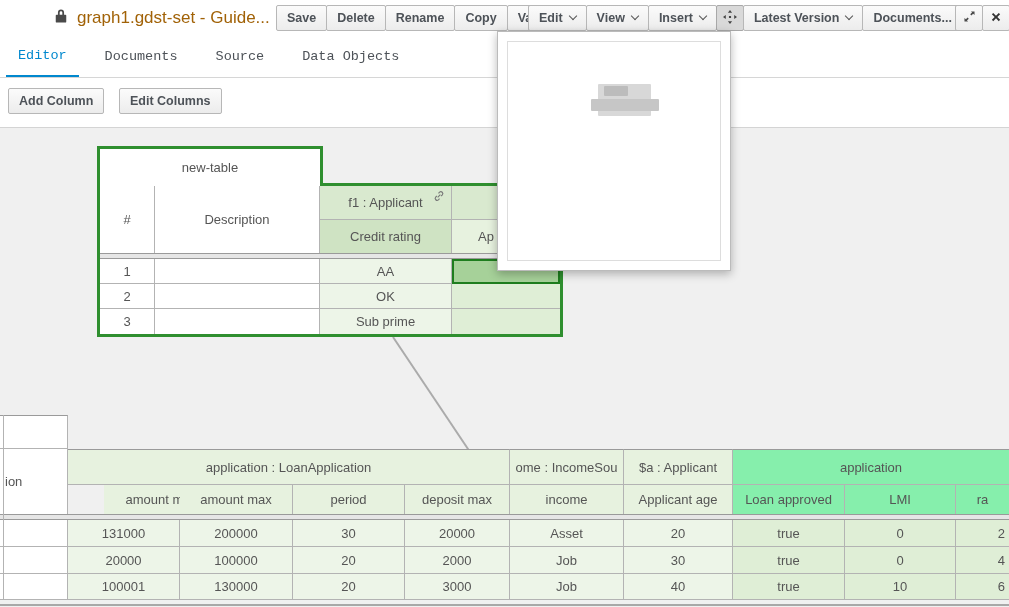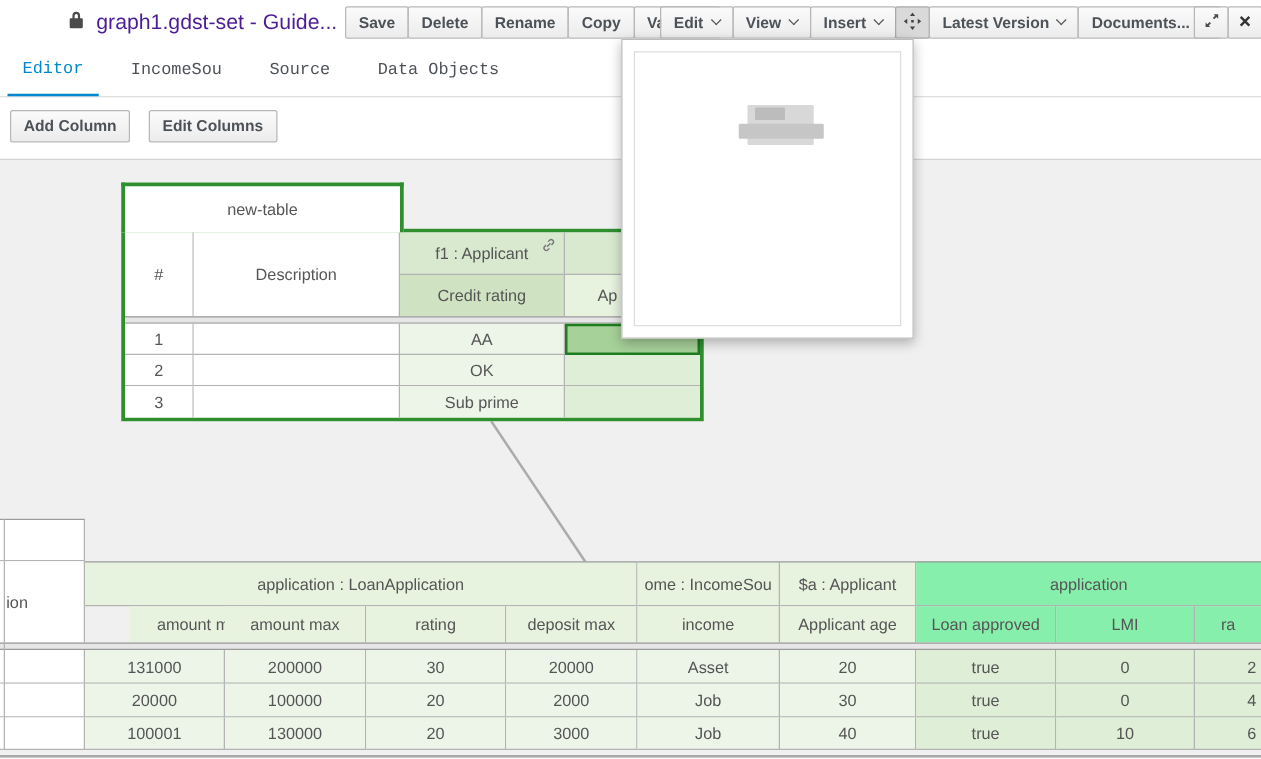--- a/index.html
+++ b/index.html
@@ -2,21 +2,21 @@
 <html><head>
 <meta charset="utf-8">
 <style>
   * { margin:0; padding:0; box-sizing:border-box; }
   body { font-family:"Liberation Sans", sans-serif; }
   #app { position:relative; width:1009px; height:607px; background:#fff; overflow:hidden; }
 
   
   .header-bar { position:absolute; left:0; top:0; width:1009px; height:36px; background:#fff; }
   .title-wrap { position:absolute; left:54px; top:7px; display:flex; align-items:center; gap:9px; }
-  .asset-title { font-size:17px; color:#4c1d95; white-space:nowrap; }
+  .asset-title { font-size:17px; color:#a16207; white-space:nowrap; }
   .btn { display:inline-flex; align-items:center; justify-content:center; height:26px; padding:0 10px;
          font-size:12.5px; font-weight:600; color:#4d5258; background:linear-gradient(#fbfbfb,#ececec);
          border:1px solid #b7b7b7; border-radius:2px; white-space:nowrap; cursor:default; }
   .btn + .btn { margin-left:-1px; }
   .btn.pressed { background:#d9d9d9; border-color:#a8a8a8; }
   .tb-group { position:absolute; top:5px; display:flex; }
   .caret { display:inline-block; width:6px; height:6px; border-right:1.6px solid #555;
            border-bottom:1.6px solid #555; transform:rotate(45deg); margin-left:7px; margin-top:-4px; }
   .icon-btn { width:28px; padding:0; }
 
@@ -132,21 +132,21 @@
           <svg width="12" height="12" viewBox="0 0 16 16">
               <path fill="#333" d="M2.5 4.3L4.3 2.5 8 6.2l3.7-3.7 1.8 1.8L9.8 8l3.7 3.7-1.8 1.8L8 9.8l-3.7 3.7-1.8-1.8L6.2 8z"></path>
             </svg>
         </span>
       </button>
     </div>
   </div>
 
   <div class="tab-bar">
     <div class="tab active">Editor</div>
-    <div class="tab">IncomeSou</div>
+    <div class="tab">Documents</div>
     <div class="tab">Source</div>
     <div class="tab">Data Objects</div>
   </div>
 
   <div class="action-bar">
     <button class="btn" style="left:8px;">Add Column</button>
     <button class="btn" style="left:120px;">Edit Columns</button>
   </div>
 
   <div class="canvas"></div>
@@ -200,21 +200,21 @@
 
   <div class="cell" style="left:0;top:449px;width:68px;height:65px;border-bottom:none;justify-content:flex-start;padding-left:5px;">ion</div>
 
   <div class="cell cond-h bt" style="left:68px;top:449px;width:442px;height:36px;">application : LoanApplication</div>
   <div class="cell cond-h bt" style="left:510px;top:449px;width:114px;height:36px;">ome : IncomeSou</div>
   <div class="cell cond-h bt" style="left:624px;top:449px;width:109px;height:36px;">$a : Applicant</div>
   <div class="cell act-h bt" style="left:733px;top:449px;width:276px;height:36px;border-right:none;">application</div>
 
   <div class="cell cond-h" style="left:68px;top:485px;width:112px;height:29px;border-bottom:none;margin-left:36px;">amount min</div>
   <div class="cell cond-h" style="left:180px;top:485px;width:113px;height:29px;border-bottom:none;">amount max</div>
-  <div class="cell cond-h" style="left:293px;top:485px;width:112px;height:29px;border-bottom:none;">rating</div>
+  <div class="cell cond-h" style="left:293px;top:485px;width:112px;height:29px;border-bottom:none;">period</div>
   <div class="cell cond-h" style="left:405px;top:485px;width:105px;height:29px;border-bottom:none;">deposit max</div>
   <div class="cell cond-h" style="left:510px;top:485px;width:114px;height:29px;border-bottom:none;">income</div>
   <div class="cell cond-h" style="left:624px;top:485px;width:109px;height:29px;border-bottom:none;">Applicant age</div>
   <div class="cell act-h" style="left:733px;top:485px;width:112px;height:29px;border-bottom:none;">Loan approved</div>
   <div class="cell act-h" style="left:845px;top:485px;width:111px;height:29px;border-bottom:none;">LMI</div>
   <div class="cell act-h" style="left:956px;top:485px;width:53px;height:29px;border-bottom:none;border-right:none;">ra</div>
 
   <div class="sep" style="left:0;top:514px;width:1009px;height:6px;"></div>
 
   <div class="cell" style="left:0;top:520px;width:68px;height:27px;"></div>

